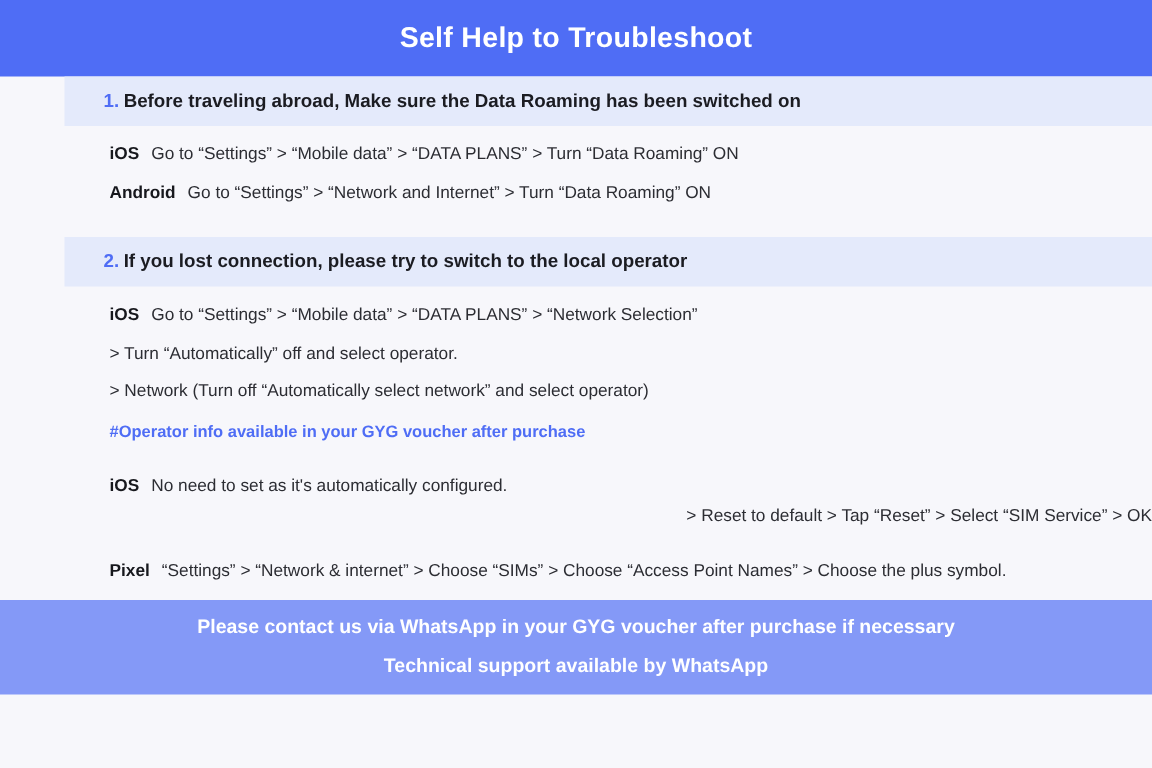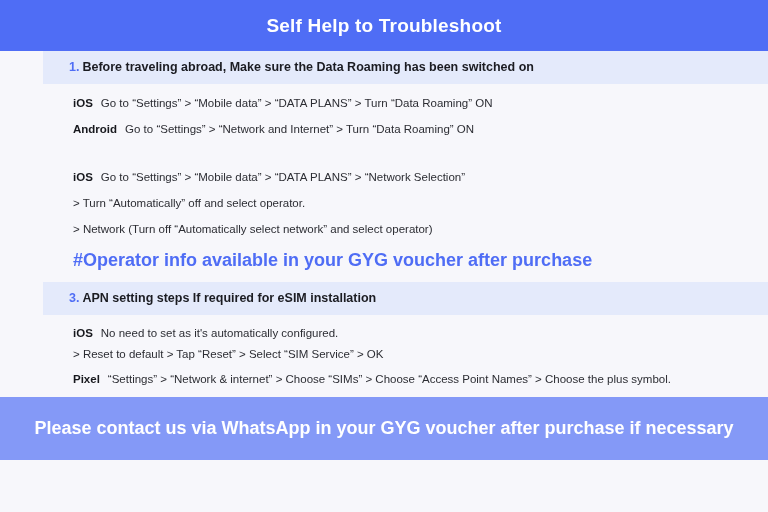--- a/index.html
+++ b/index.html
@@ -85,44 +85,44 @@
     color: #17181d;
     margin-right: 8px;
   }
   .cont {
     font-size: 11.5px;
     color: #2c2d33;
     line-height: 1.45;
     margin-bottom: 9px;
     white-space: nowrap;
   }
-  .rows.tight .cont { margin-bottom: 8px; }
+  .rows.tight .cont { margin-bottom: 20px; text-align: right; }
 
   .note {
-    font-size: 18px;
+    font-size: 11px;
     font-weight: bold;
     color: #4f6df5;
     margin-top: 11px;
     line-height: 1.4;
   }
 
   
   .footer {
     background: #8499f7;
     flex: none;
     height: 63px;
     display: flex;
     flex-direction: column;
     align-items: center;
     justify-content: center;
     gap: 10px;
   }
   .footer-line {
     color: #ffffff;
-    font-size: 18px;
+    font-size: 13px;
     font-weight: bold;
     text-align: center;
     line-height: 1.2;
   }
   .spacer { flex: 1 1 auto; }
 </style>
 </head>
 <body>
 
 <div class="page">
@@ -141,45 +141,46 @@
         <div class="row">
           <span class="os">iOS</span><span>Go to “Settings” &gt; “Mobile data” &gt; “DATA PLANS” &gt; Turn “Data Roaming” ON</span>
         </div>
         <div class="row">
           <span class="os">Android</span><span>Go to “Settings” &gt; “Network and Internet” &gt; Turn “Data Roaming” ON</span>
         </div>
       </div>
     </div>
 
     <div class="section">
+      <div class="band">
+        <span class="num">2.</span><span class="lead">If you lost connection, please try to switch to the local operator</span>
+      </div>
       <div class="rows">
         <div class="row">
           <span class="os">iOS</span><span>Go to “Settings” &gt; “Mobile data” &gt; “DATA PLANS” &gt; “Network Selection”</span>
         </div>
         <div class="cont">&gt; Turn “Automatically” off and select operator.</div>
         <div class="cont">&gt; Network (Turn off “Automatically select network” and select operator)</div>
         <div class="note">#Operator info available in your GYG voucher after purchase</div>
       </div>
     </div>
 
     <div class="section">
-      <div class="band">
-        <span class="num">3.</span><span class="lead">APN setting steps If required for eSIM installation</span>
-      </div>
       <div class="rows tight">
         <div class="row">
           <span class="os">iOS</span><span>No need to set as it's automatically configured.</span>
         </div>
         <div class="cont">&gt; Reset to default &gt; Tap “Reset” &gt; Select “SIM Service” &gt; OK</div>
         <div class="row">
           <span class="os">Pixel</span><span>“Settings” &gt; “Network &amp; internet” &gt; Choose “SIMs” &gt; Choose “Access Point Names” &gt; Choose the plus symbol.</span>
         </div>
       </div>
     </div>
 
     <div class="spacer"></div>
   </div>
 
   <div class="footer">
     <div class="footer-line">Please contact us via WhatsApp  in your GYG voucher after purchase if necessary</div>
+    <div class="footer-line">Technical support available by WhatsApp</div>
   </div>
 
 </div>
 
 </body></html>

